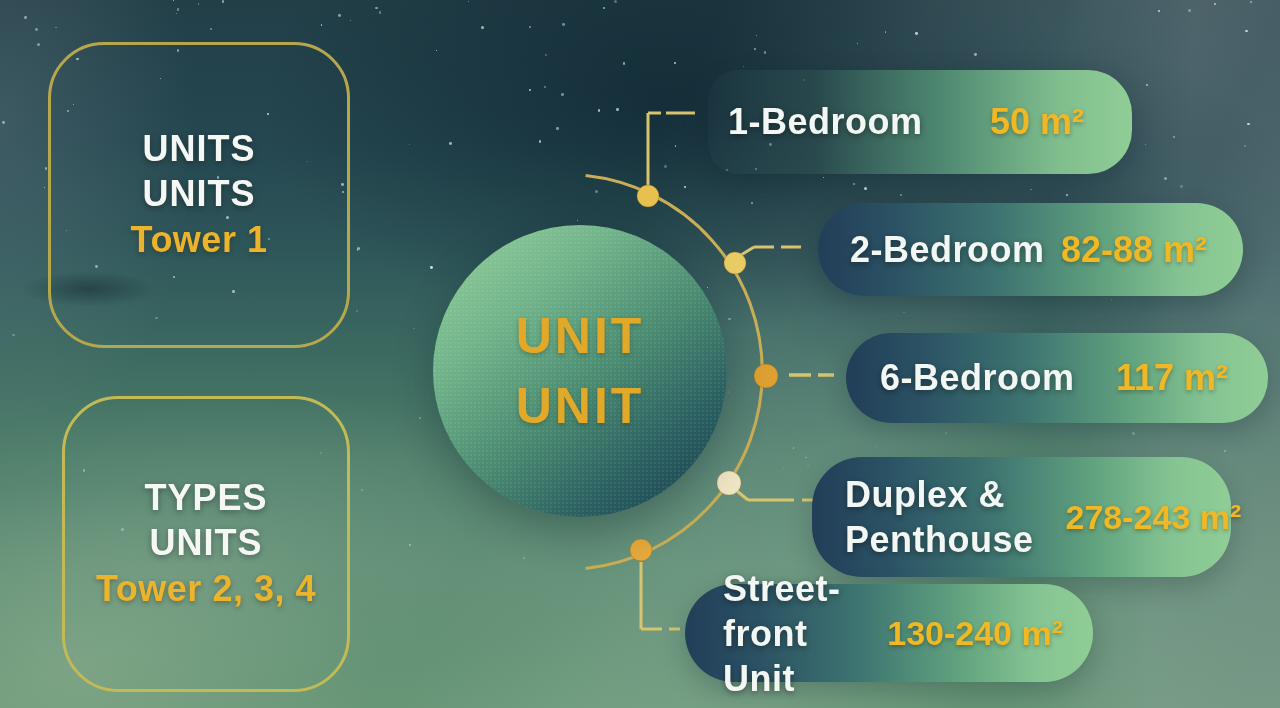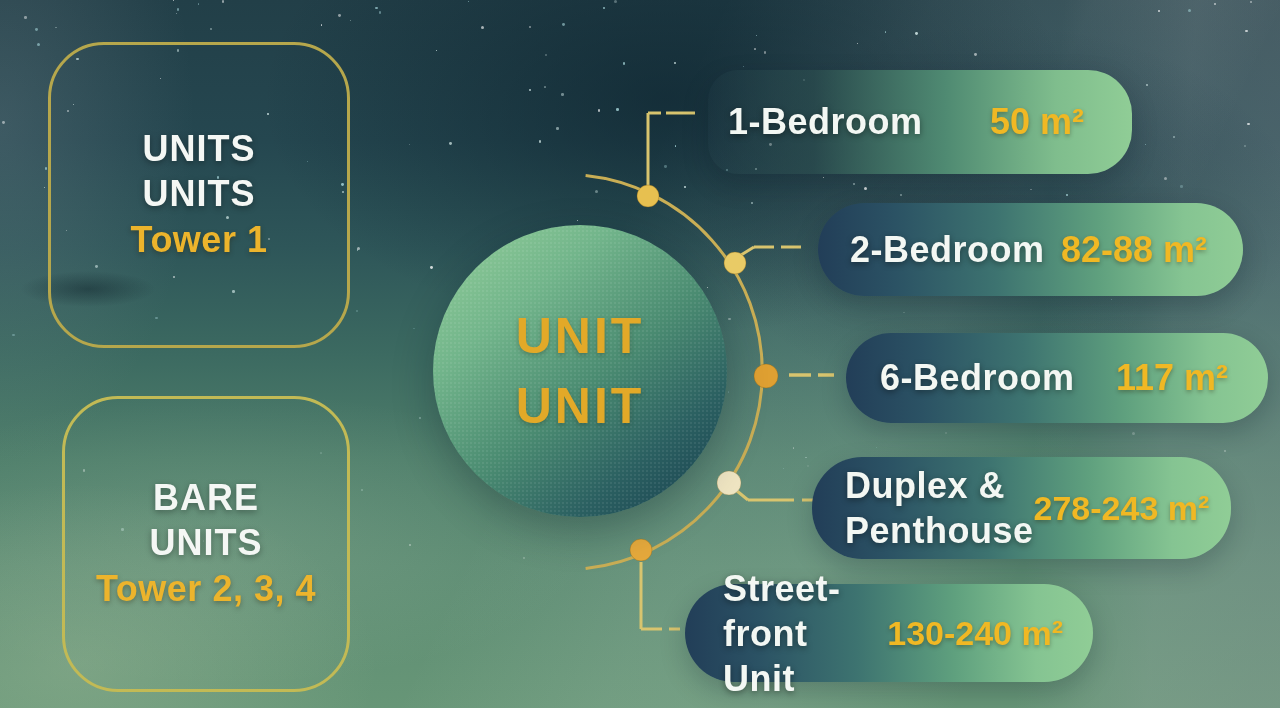--- a/index.html
+++ b/index.html
@@ -70,21 +70,21 @@
   .pill-label span{display:block;}
   .pill-area{
     color:#f0b824; font-weight:bold; font-size:36px; white-space:nowrap;
     text-shadow:0 2px 4px rgba(40,30,0,0.35);
     text-align:center;
   }
   .pill-1{left:708px; top:70px;  width:424px; height:104px; border-radius:30px 44px 44px 30px; padding:0 48px 0 20px;
     background:linear-gradient(90deg, rgba(32,58,72,0.20) 0%, rgba(42,76,78,0.72) 25%, #4f8a72 56%, #7fbd8d 82%, #90cd96 100%);}
   .pill-2{left:818px; top:203px; width:425px; height:93px; border-radius:47px; padding:0 36px 0 32px;}
   .pill-3{left:846px; top:333px; width:422px; height:90px; border-radius:45px; padding:0 40px 0 34px;}
-  .pill-4{left:812px; top:457px; width:419px; height:102px; border-radius:50px; padding:0 40px 0 33px;}
+  .pill-4{left:812px; top:457px; width:419px; height:120px; border-radius:50px; padding:0 40px 0 33px;gap:32px;}
   .pill-5{left:685px; top:584px; width:408px; height:98px; border-radius:49px; padding:0 30px 0 38px;}
   .pill-4 .pill-label, .pill-5 .pill-label{line-height:45px;}
   .pill-4 .pill-area, .pill-5 .pill-area{font-size:34px;}
 </style>
 </head>
 <body>
 
 <div class="slide">
 
   <div class="stars">
@@ -268,21 +268,21 @@
   <div class="box box-1">
     <div class="box-title">
       <span>UNITS</span>
       <span>UNITS</span>
     </div>
     <div class="box-subtitle">Tower 1</div>
   </div>
 
   <div class="box box-2">
     <div class="box-title">
-      <span>BARE</span>
+      <span>TYPES</span>
       <span>UNITS</span>
     </div>
     <div class="box-subtitle">Tower 2, 3, 4</div>
   </div>
 
   <div class="circle">
     <span class="circle-line">UNIT</span>
     <span class="circle-line">UNIT</span>
   </div>
 

